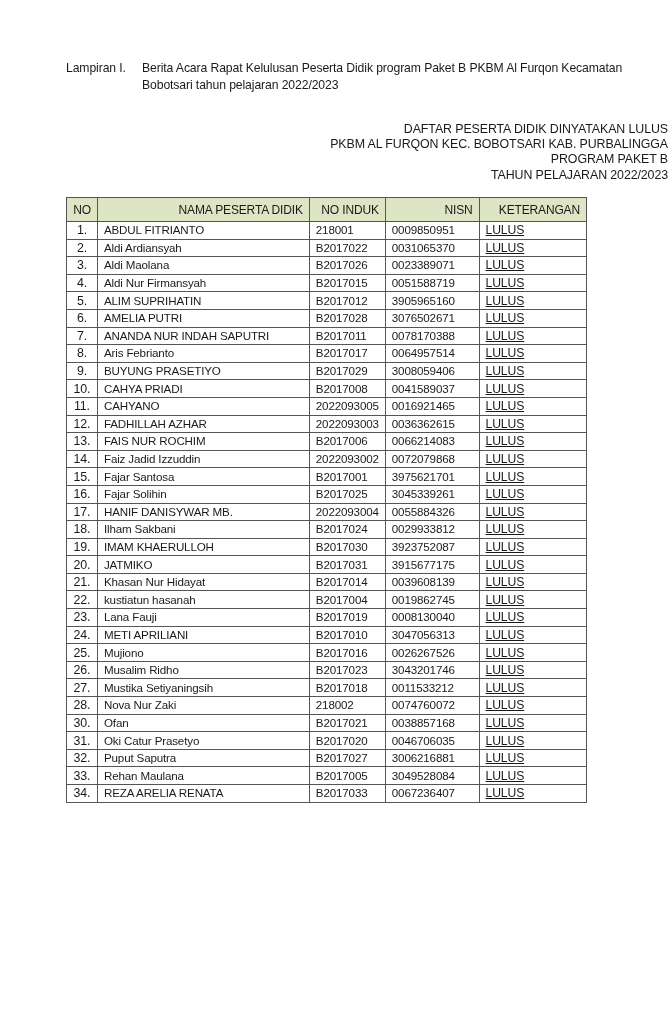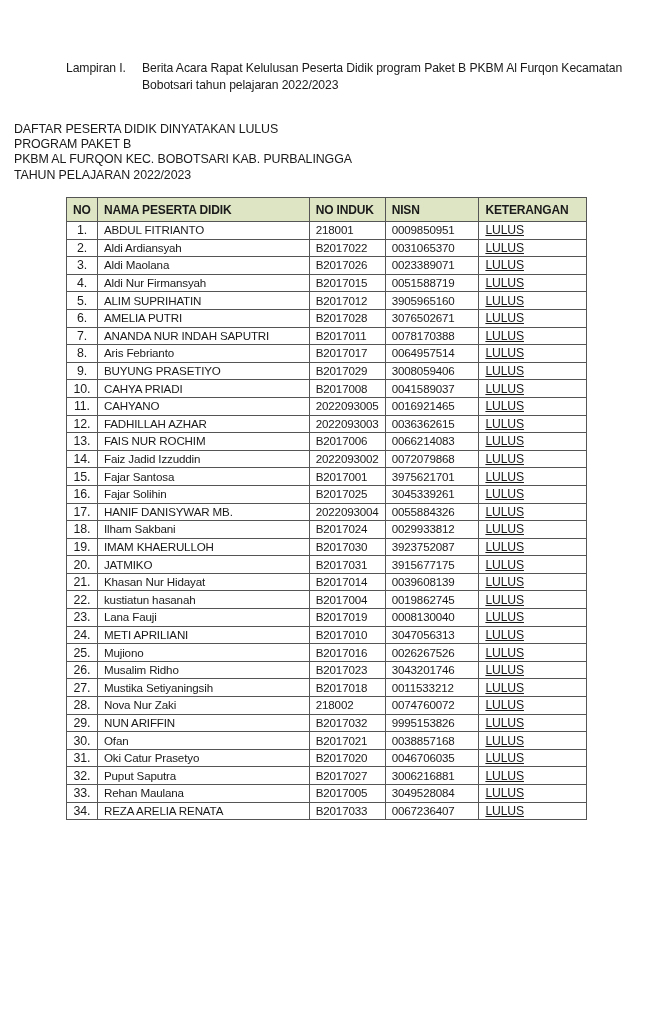--- a/index.html
+++ b/index.html
@@ -30,21 +30,21 @@
       flex: 0 0 76px;
     }
     .lampiran .text {
       flex: 1;
     }
     .title-block {
       position: absolute;
       left: 0;
       top: 122px;
       width: 668px;
-      text-align: left;
+      text-align: right;
       font-size: 12.4px;
       line-height: 15.2px;
       letter-spacing: -0.1px;
     }
     .title-block div {
       padding-left: 14px;
     }
     table.grad {
       position: absolute;
       left: 66px;
@@ -57,24 +57,24 @@
     table.grad th, table.grad td {
       border: 1px solid #555555;
       padding: 0 6px;
       height: 16.6px;
       line-height: 16px;
       white-space: nowrap;
       overflow: hidden;
     }
     table.grad thead th {
       background: #dde5c4;
-      font-weight: bold;
+      font-weight: normal;
       height: 23px;
       font-size: 12px;
-      text-align: left;
+      text-align: right;
     }
     table.grad td.col-no {
       text-align: center;
       padding: 0 2px;
       font-size: 12.4px;
     }
     .w-no { width: 18px; }
     .w-name { width: 203px; }
     .w-induk { width: 58px; }
     .w-nisn { width: 83px; margin-left: 12px; }
@@ -87,22 +87,22 @@
 </head>
 <body>
 
 <div class="lampiran">
   <div class="label">Lampiran I.</div>
   <div class="text">Berita Acara Rapat Kelulusan Peserta Didik program Paket B PKBM Al Furqon Kecamatan Bobotsari tahun pelajaran 2022/2023</div>
 </div>
 
 <div class="title-block">
   <div>DAFTAR PESERTA DIDIK DINYATAKAN LULUS</div>
+  <div>PKBM AL FURQON KEC. BOBOTSARI KAB. PURBALINGGA</div>
   <div>PROGRAM PAKET B</div>
-  <div>PKBM AL FURQON KEC. BOBOTSARI KAB. PURBALINGGA</div>
   <div>TAHUN PELAJARAN 2022/2023</div>
 </div>
 
 <table class="grad">
   <thead>
     <tr>
       <th class="w-no">NO</th>
       <th class="w-name">NAMA PESERTA DIDIK</th>
       <th class="w-induk">NO INDUK</th>
       <th class="w-nisn">NISN</th>
@@ -300,27 +300,20 @@
         <td class="col-ket">LULUS</td>
       </tr>
       <tr>
         <td class="col-no">28.</td>
         <td class="col-name">Nova Nur Zaki</td>
         <td class="col-induk">218002</td>
         <td class="col-nisn">0074760072</td>
         <td class="col-ket">LULUS</td>
       </tr>
       <tr>
-        <td class="col-no">29.</td>
-        <td class="col-name">NUN ARIFFIN</td>
-        <td class="col-induk">B2017032</td>
-        <td class="col-nisn">9995153826</td>
-        <td class="col-ket">LULUS</td>
-      </tr>
-      <tr>
         <td class="col-no">30.</td>
         <td class="col-name">Ofan</td>
         <td class="col-induk">B2017021</td>
         <td class="col-nisn">0038857168</td>
         <td class="col-ket">LULUS</td>
       </tr>
       <tr>
         <td class="col-no">31.</td>
         <td class="col-name">Oki Catur Prasetyo</td>
         <td class="col-induk">B2017020</td>

